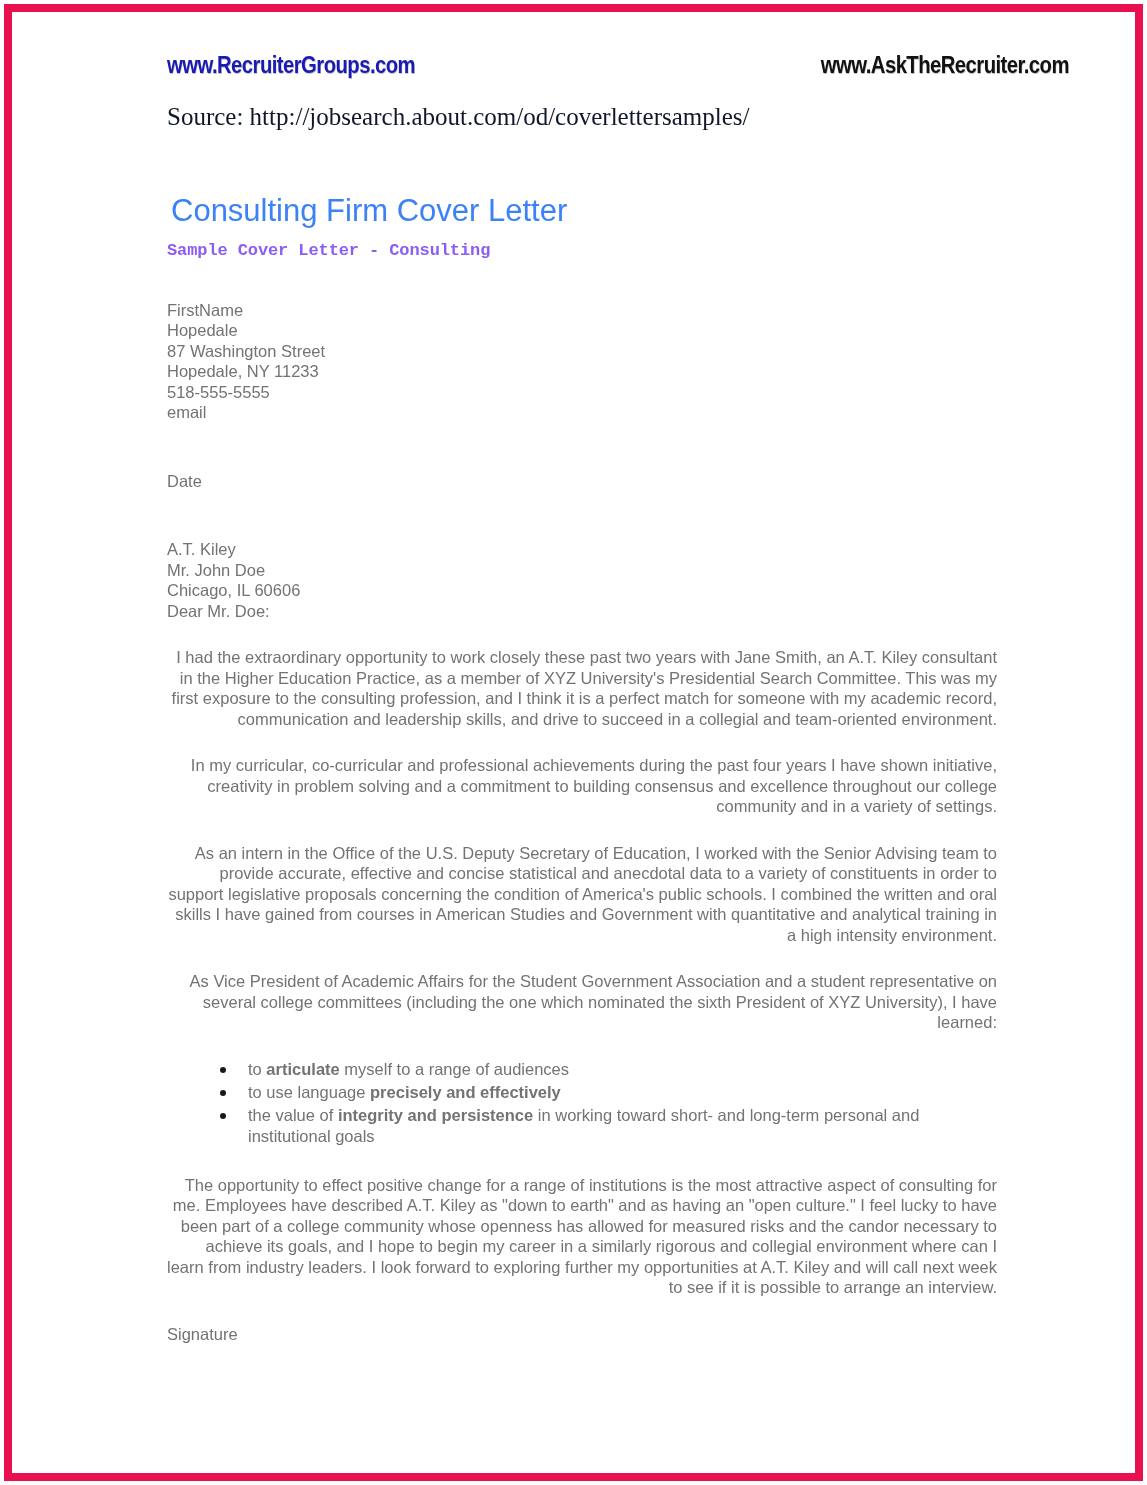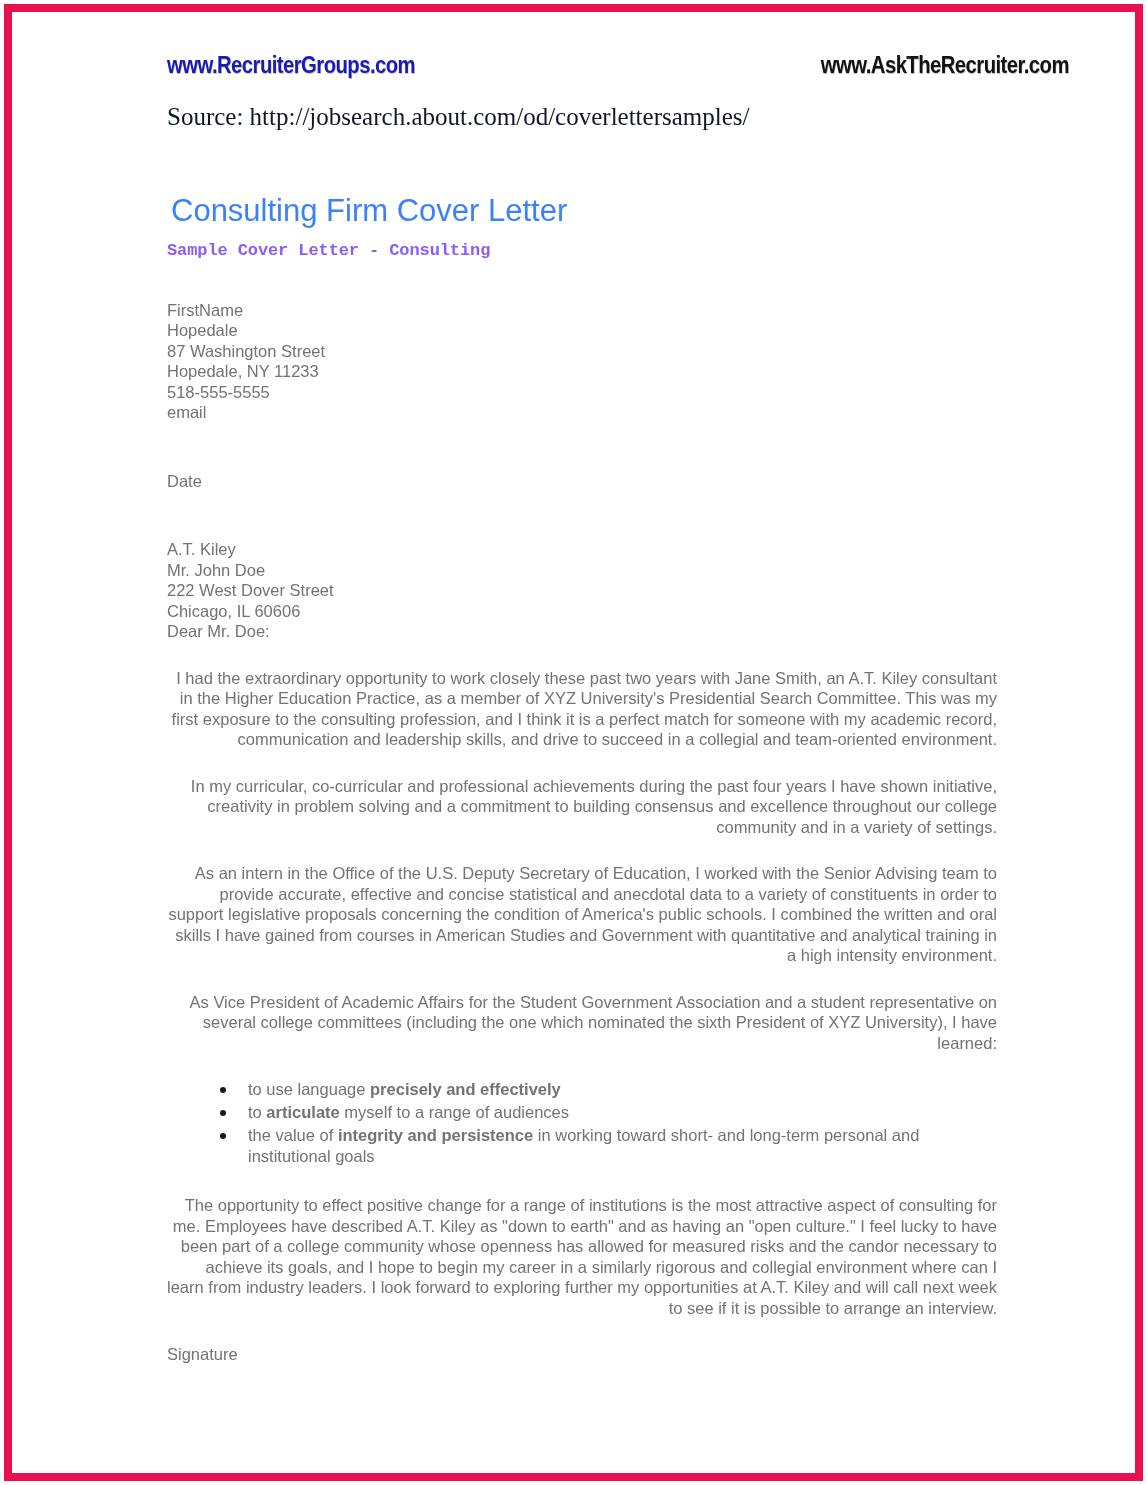--- a/index.html
+++ b/index.html
@@ -181,36 +181,35 @@
 
         <div class="addr-block">
           <div class="addr-line">Date</div>
         </div>
 
         <div class="spacer-date"></div>
 
         <div class="addr-block">
           <div class="addr-line">A.T. Kiley</div>
           <div class="addr-line">Mr. John Doe</div>
-          <div class="addr-line">222 West Dover Street</div>
           <div class="addr-line">Chicago, IL 60606</div>
           <div class="addr-line">Dear Mr. Doe:</div>
         </div>
 
         <p class="para">I had the extraordinary opportunity to work closely these past two years with Jane Smith, an A.T. Kiley consultant in the Higher Education Practice, as a member of XYZ University's Presidential Search Committee. This was my first exposure to the consulting profession, and I think it is a perfect match for someone with my academic record, communication and leadership skills, and drive to succeed in a collegial and team-oriented environment.</p>
         <p class="para">In my curricular, co-curricular and professional achievements during the past four years I have shown initiative, creativity in problem solving and a commitment to building consensus and excellence throughout our college community and in a variety of settings.</p>
         <p class="para">As an intern in the Office of the U.S. Deputy Secretary of Education, I worked with the Senior Advising team to provide accurate, effective and concise statistical and anecdotal data to a variety of constituents in order to support legislative proposals concerning the condition of America's public schools. I combined the written and oral skills I have gained from courses in American Studies and Government with quantitative and analytical training in a high intensity environment.</p>
         <p class="para">As Vice President of Academic Affairs for the Student Government Association and a student representative on several college committees (including the one which nominated the sixth President of XYZ University), I have learned:</p>
 
         <ul class="bullets">
           <li>
-            <span>to use language </span><b>precisely and effectively</b><span></span>
+            <span>to </span><b>articulate</b><span> myself to a range of audiences</span>
           </li>
           <li>
-            <span>to </span><b>articulate</b><span> myself to a range of audiences</span>
+            <span>to use language </span><b>precisely and effectively</b><span></span>
           </li>
           <li>
             <span>the value of </span><b>integrity and persistence</b><span> in working toward short- and long-term personal and institutional goals</span>
           </li>
         </ul>
 
         <p class="para">The opportunity to effect positive change for a range of institutions is the most attractive aspect of consulting for me. Employees have described A.T. Kiley as "down to earth" and as having an "open culture." I feel lucky to have been part of a college community whose openness has allowed for measured risks and the candor necessary to achieve its goals, and I hope to begin my career in a similarly rigorous and collegial environment where can I learn from industry leaders. I look forward to exploring further my opportunities at A.T. Kiley and will call next week to see if it is possible to arrange an interview.</p>
 
         <div class="signature-line">Signature</div>
 

